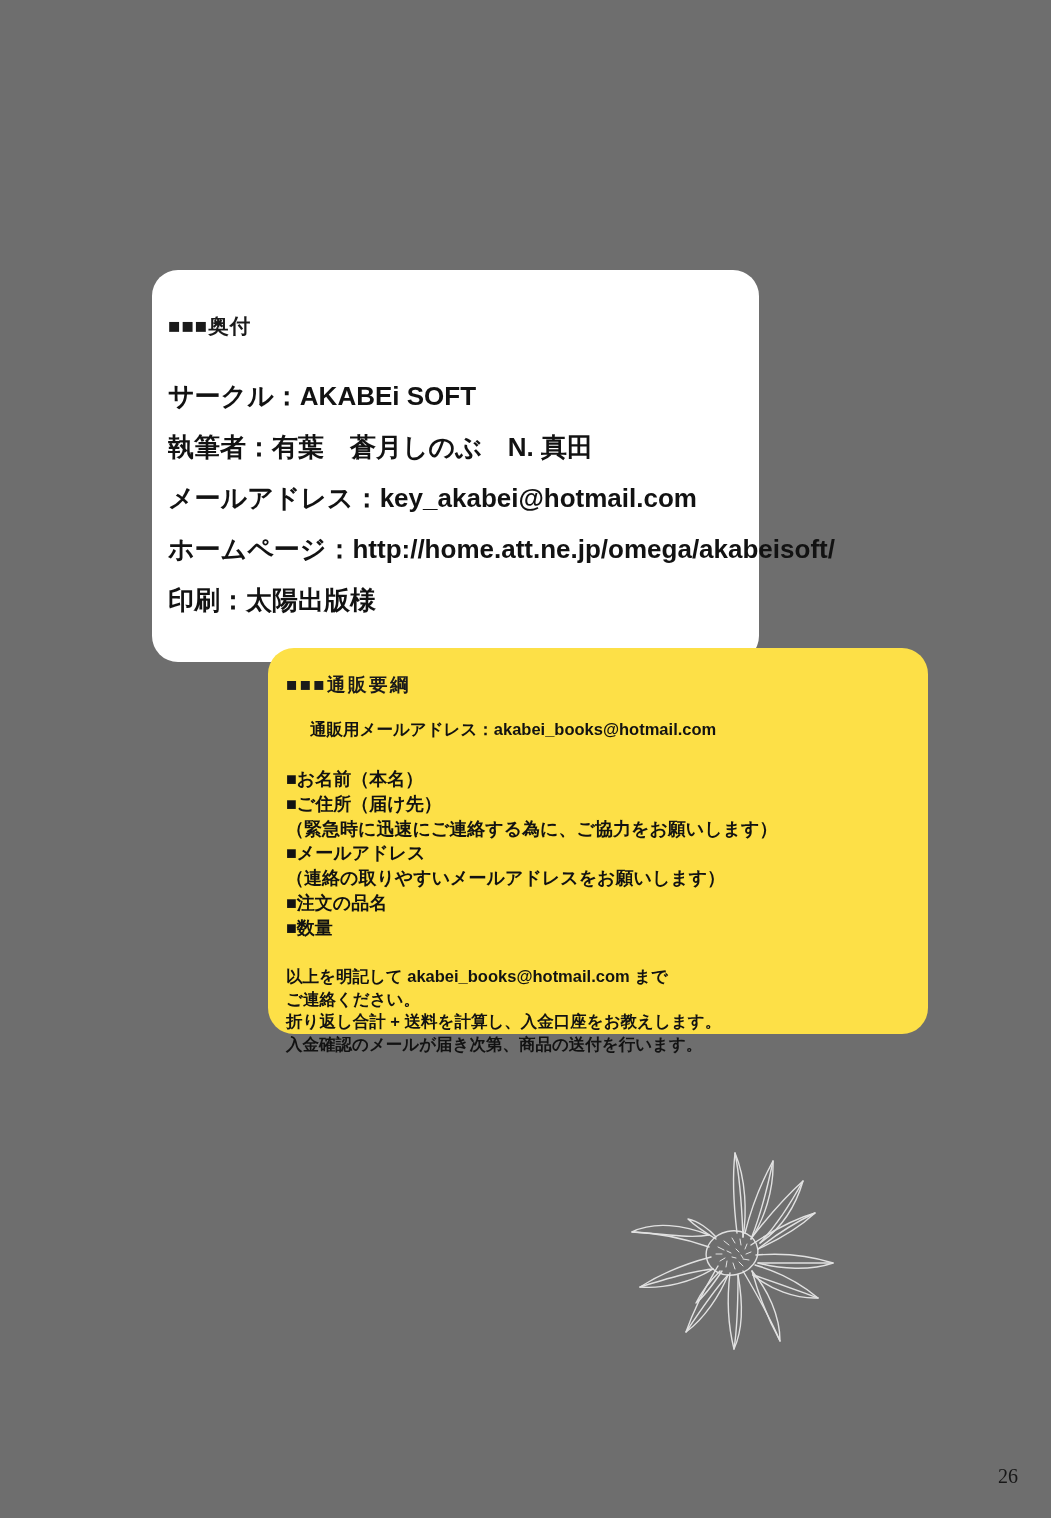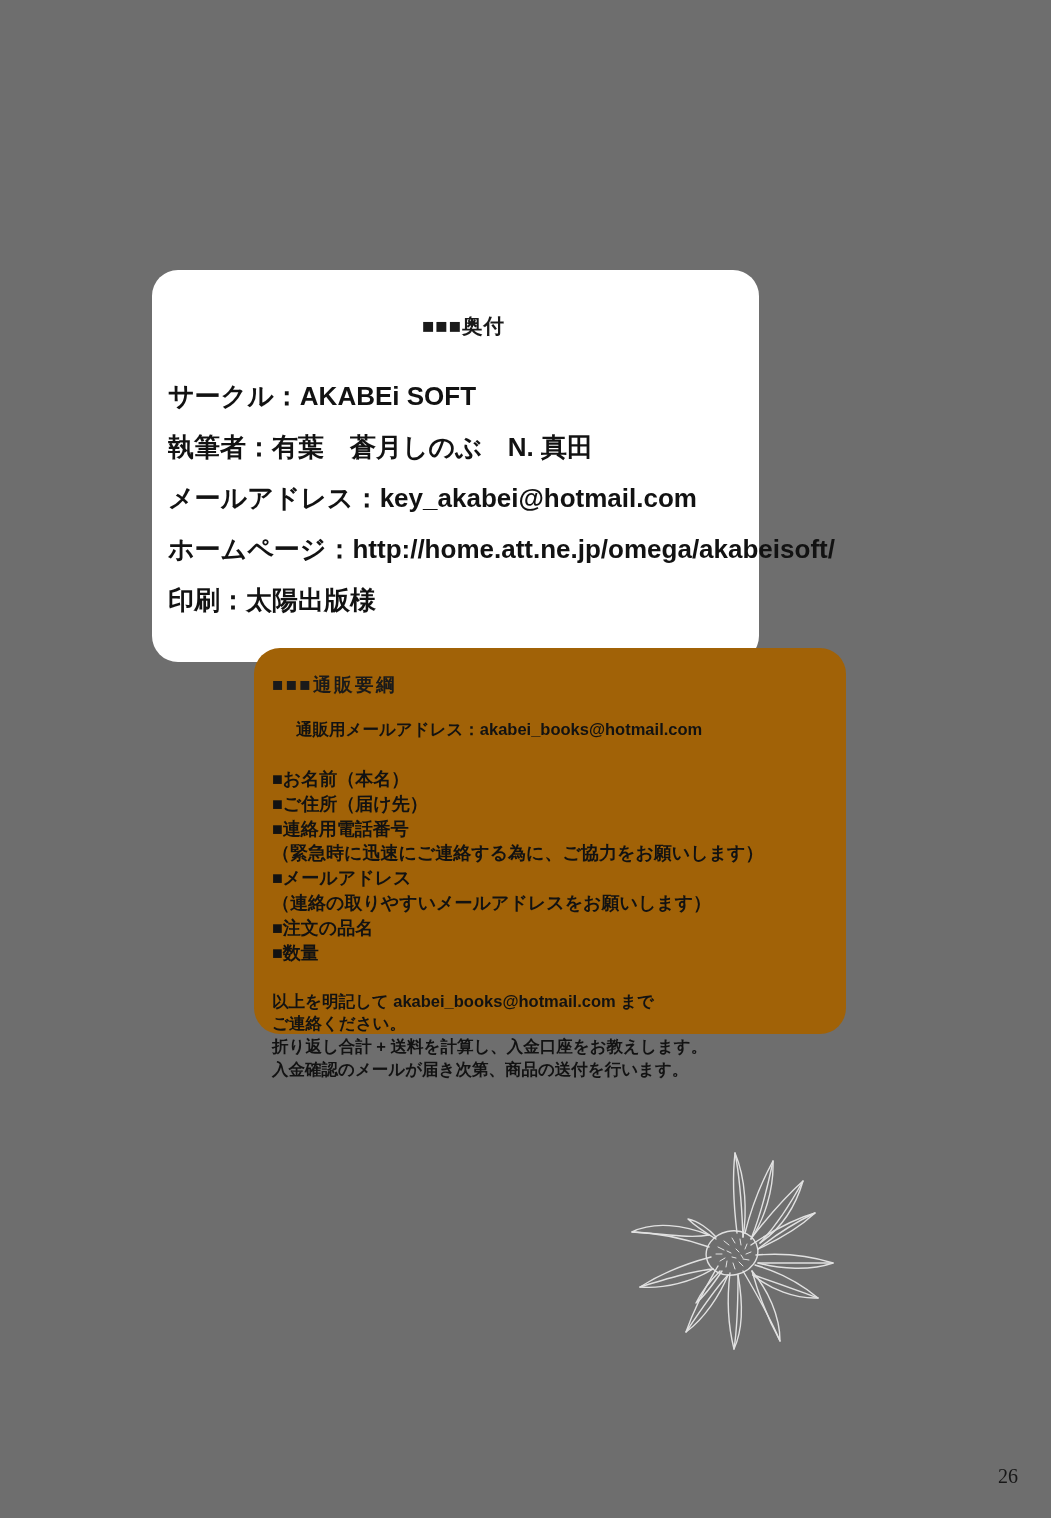--- a/index.html
+++ b/index.html
@@ -32,42 +32,41 @@
   .panel-colophon .inner {
     padding: 44px 0 0 16px;
   }
   .heading {
     font-size: 20.5px;
     font-weight: bold;
     color: #1a1a1a;
     letter-spacing: 1px;
     line-height: 1.2;
     margin: 0 0 0 0;
-    text-align: center;
   }
   .colophon-lines {
     margin-top: 44px;
   }
   .colophon-lines .line {
     font-size: 26px;
     font-weight: bold;
     color: #121212;
     line-height: 1.0;
     margin-bottom: 25px;
     white-space: nowrap;
   }
 
   
   .panel-order {
     position: absolute;
-    left: 254px;
+    left: 268px;
     top: 648px;
-    width: 592px;
+    width: 660px;
     height: 386px;
-    background: #a16207;
+    background: #fde047;
     border-radius: 26px;
   }
   .panel-order .inner {
     padding: 24px 0 0 18px;
   }
   .heading-order {
     font-size: 18.5px;
     font-weight: bold;
     color: #1a1a1a;
     letter-spacing: 2.5px;
@@ -137,21 +136,20 @@
     </div>
   </div>
 
   <div class="panel-order">
     <div class="inner">
       <div class="heading-order">■■■通販要綱</div>
       <div class="order-mail">通販用メールアドレス：akabei_books@hotmail.com</div>
       <div class="order-list">
         <div class="li">■お名前（本名）</div>
         <div class="li">■ご住所（届け先）</div>
-        <div class="li">■連絡用電話番号</div>
         <div class="li">（緊急時に迅速にご連絡する為に、ご協力をお願いします）</div>
         <div class="li">■メールアドレス</div>
         <div class="li">（連絡の取りやすいメールアドレスをお願いします）</div>
         <div class="li">■注文の品名</div>
         <div class="li">■数量</div>
       </div>
       <div class="order-foot">
         <div class="li">以上を明記して akabei_books@hotmail.com まで</div>
         <div class="li">ご連絡ください。</div>
         <div class="li">折り返し合計 + 送料を計算し、入金口座をお教えします。</div>

